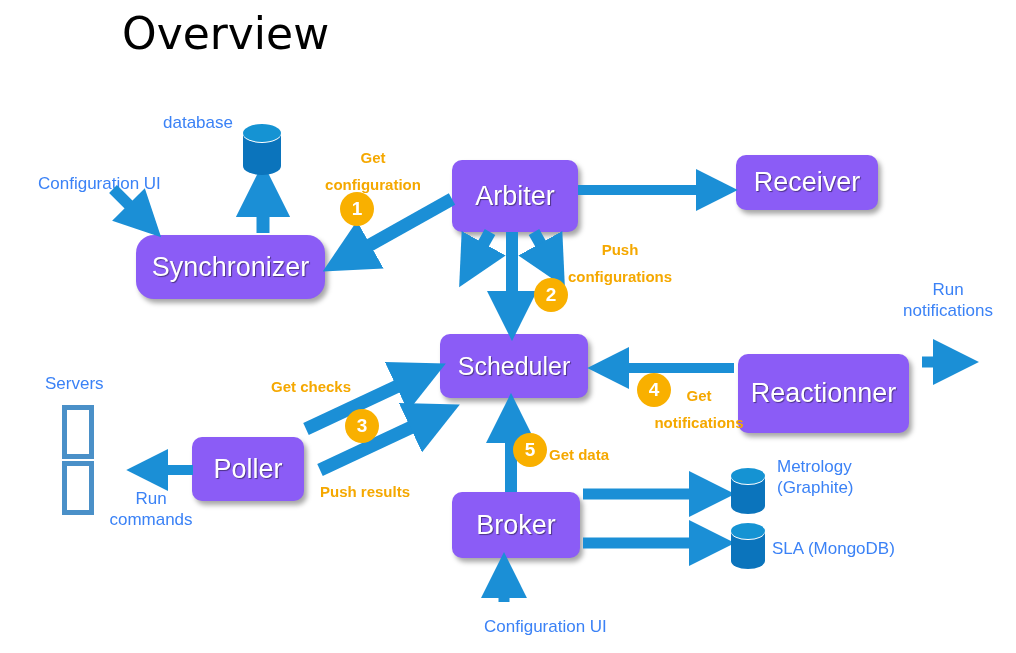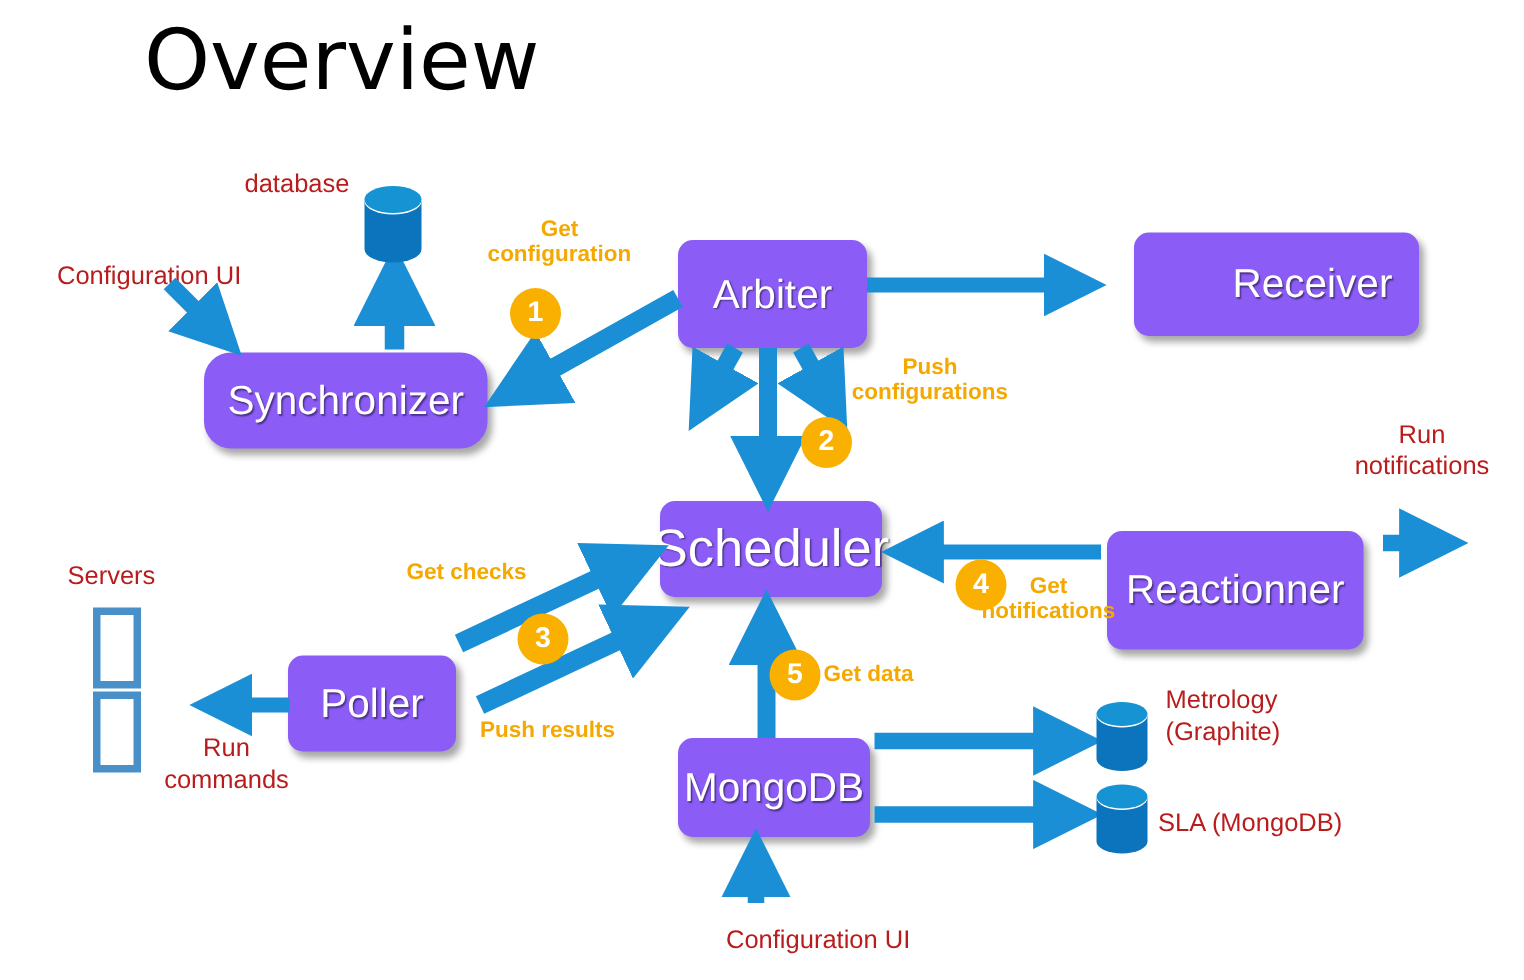--- a/index.html
+++ b/index.html
@@ -12,24 +12,24 @@
     width: 1016px;
     height: 653px;
     background: #ffffff;
     overflow: hidden;
     font-family: "Liberation Sans", sans-serif;
   }
 
   
   .page-title {
     position: absolute;
-    left: 96px;
+    left: 122px;
     top: 8px;
     font-family: "DejaVu Sans", sans-serif;
-    font-size: 56px;
+    font-size: 44px;
     font-weight: 400;
     color: #000000;
     letter-spacing: 0px;
     white-space: nowrap;
   }
 
   
   .node {
     position: absolute;
     background: #8b5cf6;
@@ -41,35 +41,35 @@
     color: #ffffff;
     font-family: "Liberation Sans", sans-serif;
     font-weight: 400;
     text-shadow: 1px 1px 1px rgba(0,0,0,0.45);
     white-space: nowrap;
   }
 
   
   .caption {
     position: absolute;
-    color: #b91c1c;
+    color: #3b82f6;
     font-family: "Liberation Sans", sans-serif;
     font-size: 16px;
     line-height: 21px;
     white-space: pre-line;
   }
 
   
   .olabel {
     position: absolute;
     color: #F5A800;
     font-family: "Liberation Sans", sans-serif;
     font-size: 15px;
     font-weight: bold;
-    line-height: 17px;
+    line-height: 27px;
     white-space: pre-line;
     text-align: center;
   }
 
   
   .badge {
     position: absolute;
     width: 34px;
     height: 34px;
     border-radius: 50%;
@@ -159,38 +159,38 @@
   </svg>
 
   <div class="node" style="left:136px; top:235px; width:189px; height:64px; font-size:27px;border-radius:18px;">
     <span>Synchronizer</span>
   </div>
 
   <div class="node" style="left:452px; top:160px; width:126px; height:72px; font-size:27px;">
     <span>Arbiter</span>
   </div>
 
-  <div class="node" style="left:756px; top:155px; width:142px; height:69px; font-size:27px;padding-left:48px;">
+  <div class="node" style="left:736px; top:155px; width:142px; height:55px; font-size:27px;">
     <span>Receiver</span>
   </div>
 
-  <div class="node" style="left:440px; top:334px; width:148px; height:64px; font-size:35px;justify-content:center;">
+  <div class="node" style="left:440px; top:334px; width:148px; height:64px; font-size:25px;justify-content:center;">
     <span>Scheduler</span>
   </div>
 
   <div class="node" style="left:738px; top:333px; width:171px; height:79px; font-size:27px;margin-top:21px;">
     <span>Reactionner</span>
   </div>
 
   <div class="node" style="left:192px; top:437px; width:112px; height:64px; font-size:27px;">
     <span>Poller</span>
   </div>
 
   <div class="node" style="left:452px; top:492px; width:128px; height:66px; font-size:27px;">
-    <span>MongoDB</span>
+    <span>Broker</span>
   </div>
 
   <div class="cylinder" style="left:241px; top:122px; width:42px; height:54px;">
     <svg width="42" height="54" viewBox="0 0 42 54" xmlns="http://www.w3.org/2000/svg">
       <path d="M2 12 L2 44 A19 9 0 0 0 40 44 L40 12 Z" fill="#0B74BC"></path>
       <ellipse cx="21" cy="12" rx="19" ry="9" fill="#ffffff"></ellipse>
       <ellipse cx="21" cy="11" rx="19" ry="9" fill="#1593D3"></ellipse>
     </svg>
   </div>
 

